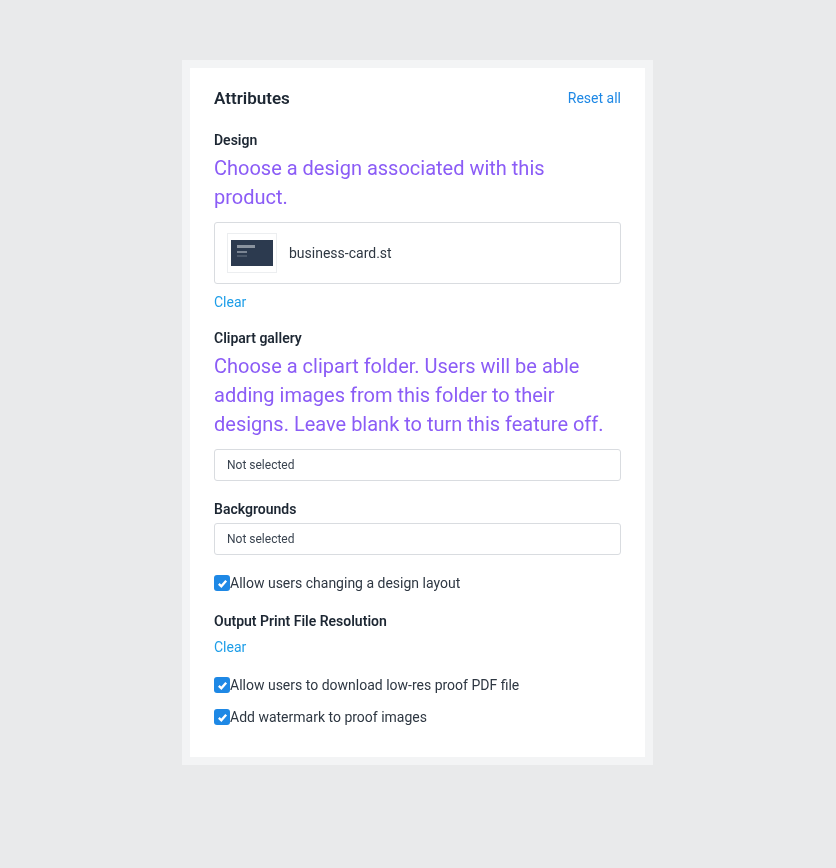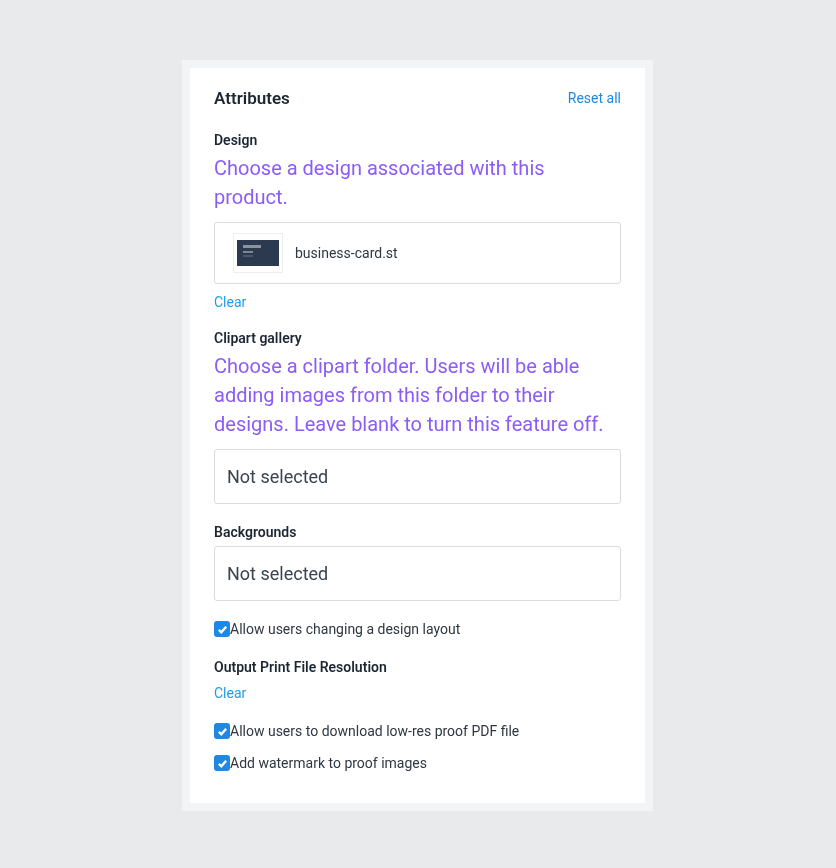--- a/index.html
+++ b/index.html
@@ -55,21 +55,21 @@
   }
   .section-desc {
     font-size: 20px;
     color: #8b5cf6;
     line-height: 1.45;
     margin-bottom: 10px;
   }
   .design-box {
     border: 1px solid #d9dce0;
     border-radius: 3px;
-    padding: 10px 18px;
+    padding: 10px 12px;
     display: flex;
     align-items: center;
     gap: 12px;
     cursor: pointer;
   }
   .thumb {
     width: 50px;
     height: 40px;
     background: #ffffff;
     border: 1px solid #eceef0;
@@ -108,22 +108,22 @@
   .clear-link {
     color: #1e9ee8;
     font-size: 14px;
     cursor: pointer;
     margin-top: 10px;
     display: inline-block;
   }
   .select-box {
     border: 1px solid #d9dce0;
     border-radius: 3px;
-    padding: 16px 12px;
-    font-size: 18px;
+    padding: 8px 12px;
+    font-size: 12px;
     color: #3a4450;
     background: #fff;
     cursor: pointer;
     width: 100%;
   }
   .check-row {
     display: flex;
     align-items: flex-end;
     gap: 0;
     margin-bottom: 16px;

